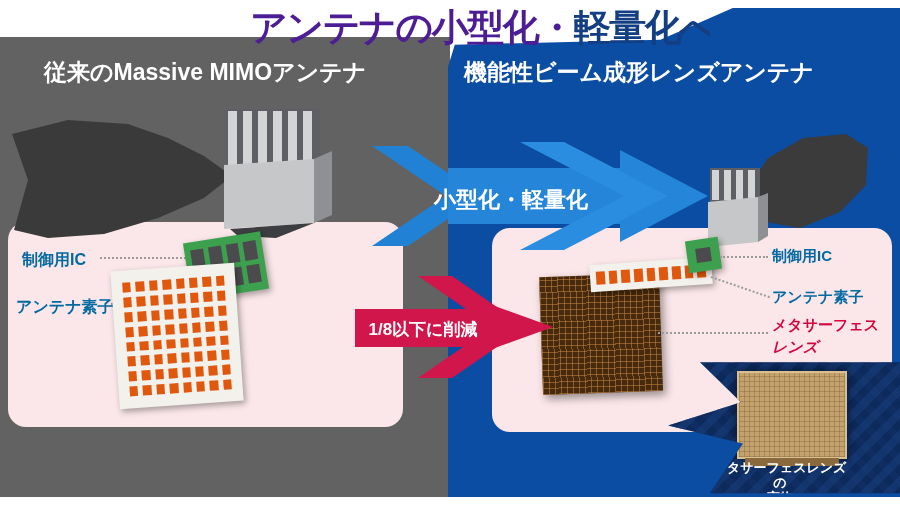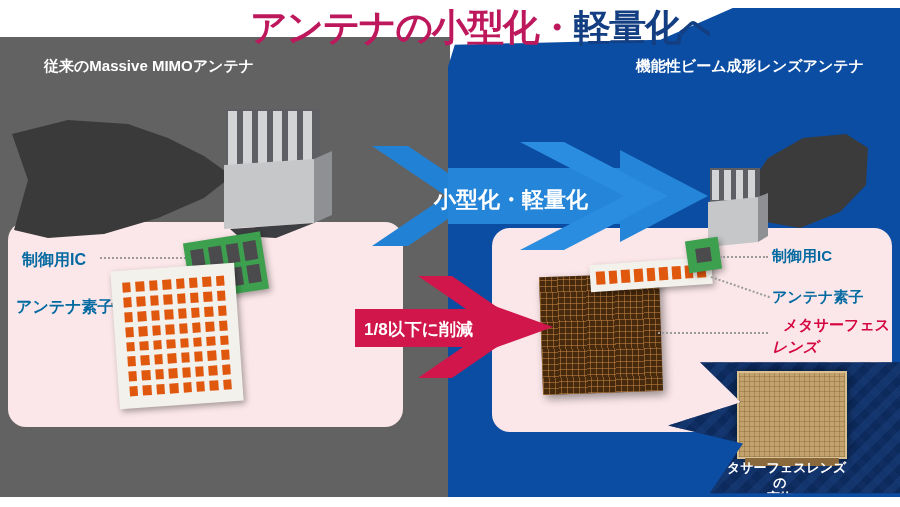--- a/index.html
+++ b/index.html
@@ -6,26 +6,26 @@
   .stage{position:relative;width:900px;height:507px;background:#ffffff;overflow:hidden;
          font-family:"Liberation Sans","DejaVu Sans",sans-serif;}
   .abs{position:absolute;}
   
   .bg-left{left:0;top:37px;width:450px;height:460px;background:#626262;}
   .bg-right{left:448px;top:8px;width:452px;height:489px;background:#0b4da2;
             clip-path:polygon(0 12%,1.5% 7.5%,47% 6.5%,63% 0,100% 0,100% 100%,0 100%);}
   
   .title-clip{left:250px;top:0;width:460px;height:47px;overflow:hidden;}
   .title-clip .t{margin-top:3px;white-space:nowrap;font-size:37px;font-weight:bold;letter-spacing:-1.5px;}
-  .title-clip .seg-gray{color:#be185d;}
+  .title-clip .seg-gray{color:#4c1d95;}
   .title-clip .seg-blue{color:#133e82;}
   
-  .hdr{color:#fff;font-weight:bold;font-size:15px;white-space:nowrap;}
+  .hdr{color:#fff;font-weight:bold;font-size:23px;white-space:nowrap;}
   .hdr-left{left:44px;top:57px;}
-  .hdr-right{left:464px;top:57px;width:400px;text-align:right;}
+  .hdr-right{left:464px;top:57px;width:400px;text-align:left;}
   
   .panel{background:#fbe7e9;border-radius:18px;}
   .panel-left{left:8px;top:222px;width:395px;height:205px;}
   .panel-right{left:492px;top:228px;width:400px;height:204px;}
   
   .lbl{font-weight:bold;color:#0369a1;white-space:nowrap;}
   .lbl16{font-size:16px;} .lbl15{font-size:15px;}
   .lbl-red{color:#d4053f;}
   .dotted{height:0;border-top:2px dotted #9b9b9b;transform-origin:left center;}
   
@@ -218,36 +218,36 @@
       </div>
   </div>
 
   <div class="abs dotted" style="left:720px;top:256px;width:48px;"></div>
   <div class="abs lbl lbl15" style="left:772px;top:247px;">制御用IC</div>
 
   <div class="abs dotted" style="left:711px;top:276px;width:62px;transform:rotate(19deg);"></div>
   <div class="abs lbl lbl15" style="left:772px;top:288px;">アンテナ素子</div>
 
   <div class="abs dotted" style="left:658px;top:332px;width:110px;"></div>
-  <div class="abs lbl lbl15 lbl-red" style="left:772px;top:316px;margin-left:11px;">メタサーフェス</div>
+  <div class="abs lbl lbl15 lbl-red" style="left:772px;top:316px;">メタサーフェス</div>
   <div class="abs lbl lbl15 lbl-red" style="left:772px;top:338px;font-style:italic;">レンズ</div>
 
   <svg class="abs" style="left:368px;top:134px;" width="345" height="120">
     <polygon points="4,12 78,62 4,112 40,112 114,62 40,12" fill="#2181d4"></polygon>
     <polygon points="80,34 252,34 252,16 340,62 252,108 252,90 80,90" fill="#2585d8"></polygon>
     <polygon points="152,8 256,62 152,116 196,116 300,62 196,8" fill="#2b8de0"></polygon>
   </svg>
   <div class="abs arrow-lbl" style="left:434px;top:185px;font-size:22px;">小型化・軽量化</div>
 
   <svg class="abs" style="left:350px;top:272px;" width="210" height="110">
     <rect x="5" y="37" width="120" height="38" fill="#d0164a"></rect>
     <polygon points="68,4 142,55 68,106 102,106 176,55 102,4" fill="#d0164a"></polygon>
     <polygon points="125,27 203,55 125,83" fill="#d0164a"></polygon>
   </svg>
-  <div class="abs arrow-lbl" style="left:364px;top:318px;width:118px;text-align:left;font-size:17px;">1/8以下に削減</div>
+  <div class="abs arrow-lbl" style="left:364px;top:318px;width:118px;text-align:center;font-size:17px;">1/8以下に削減</div>
 
   <div class="abs photo">
     <div class="abs lens-photo"></div>
     <div class="abs lens-base"></div>
     <div class="abs caption">
       <div>メタサーフェスレンズの</div>
       <div>実物</div>
     </div>
   </div>
 

